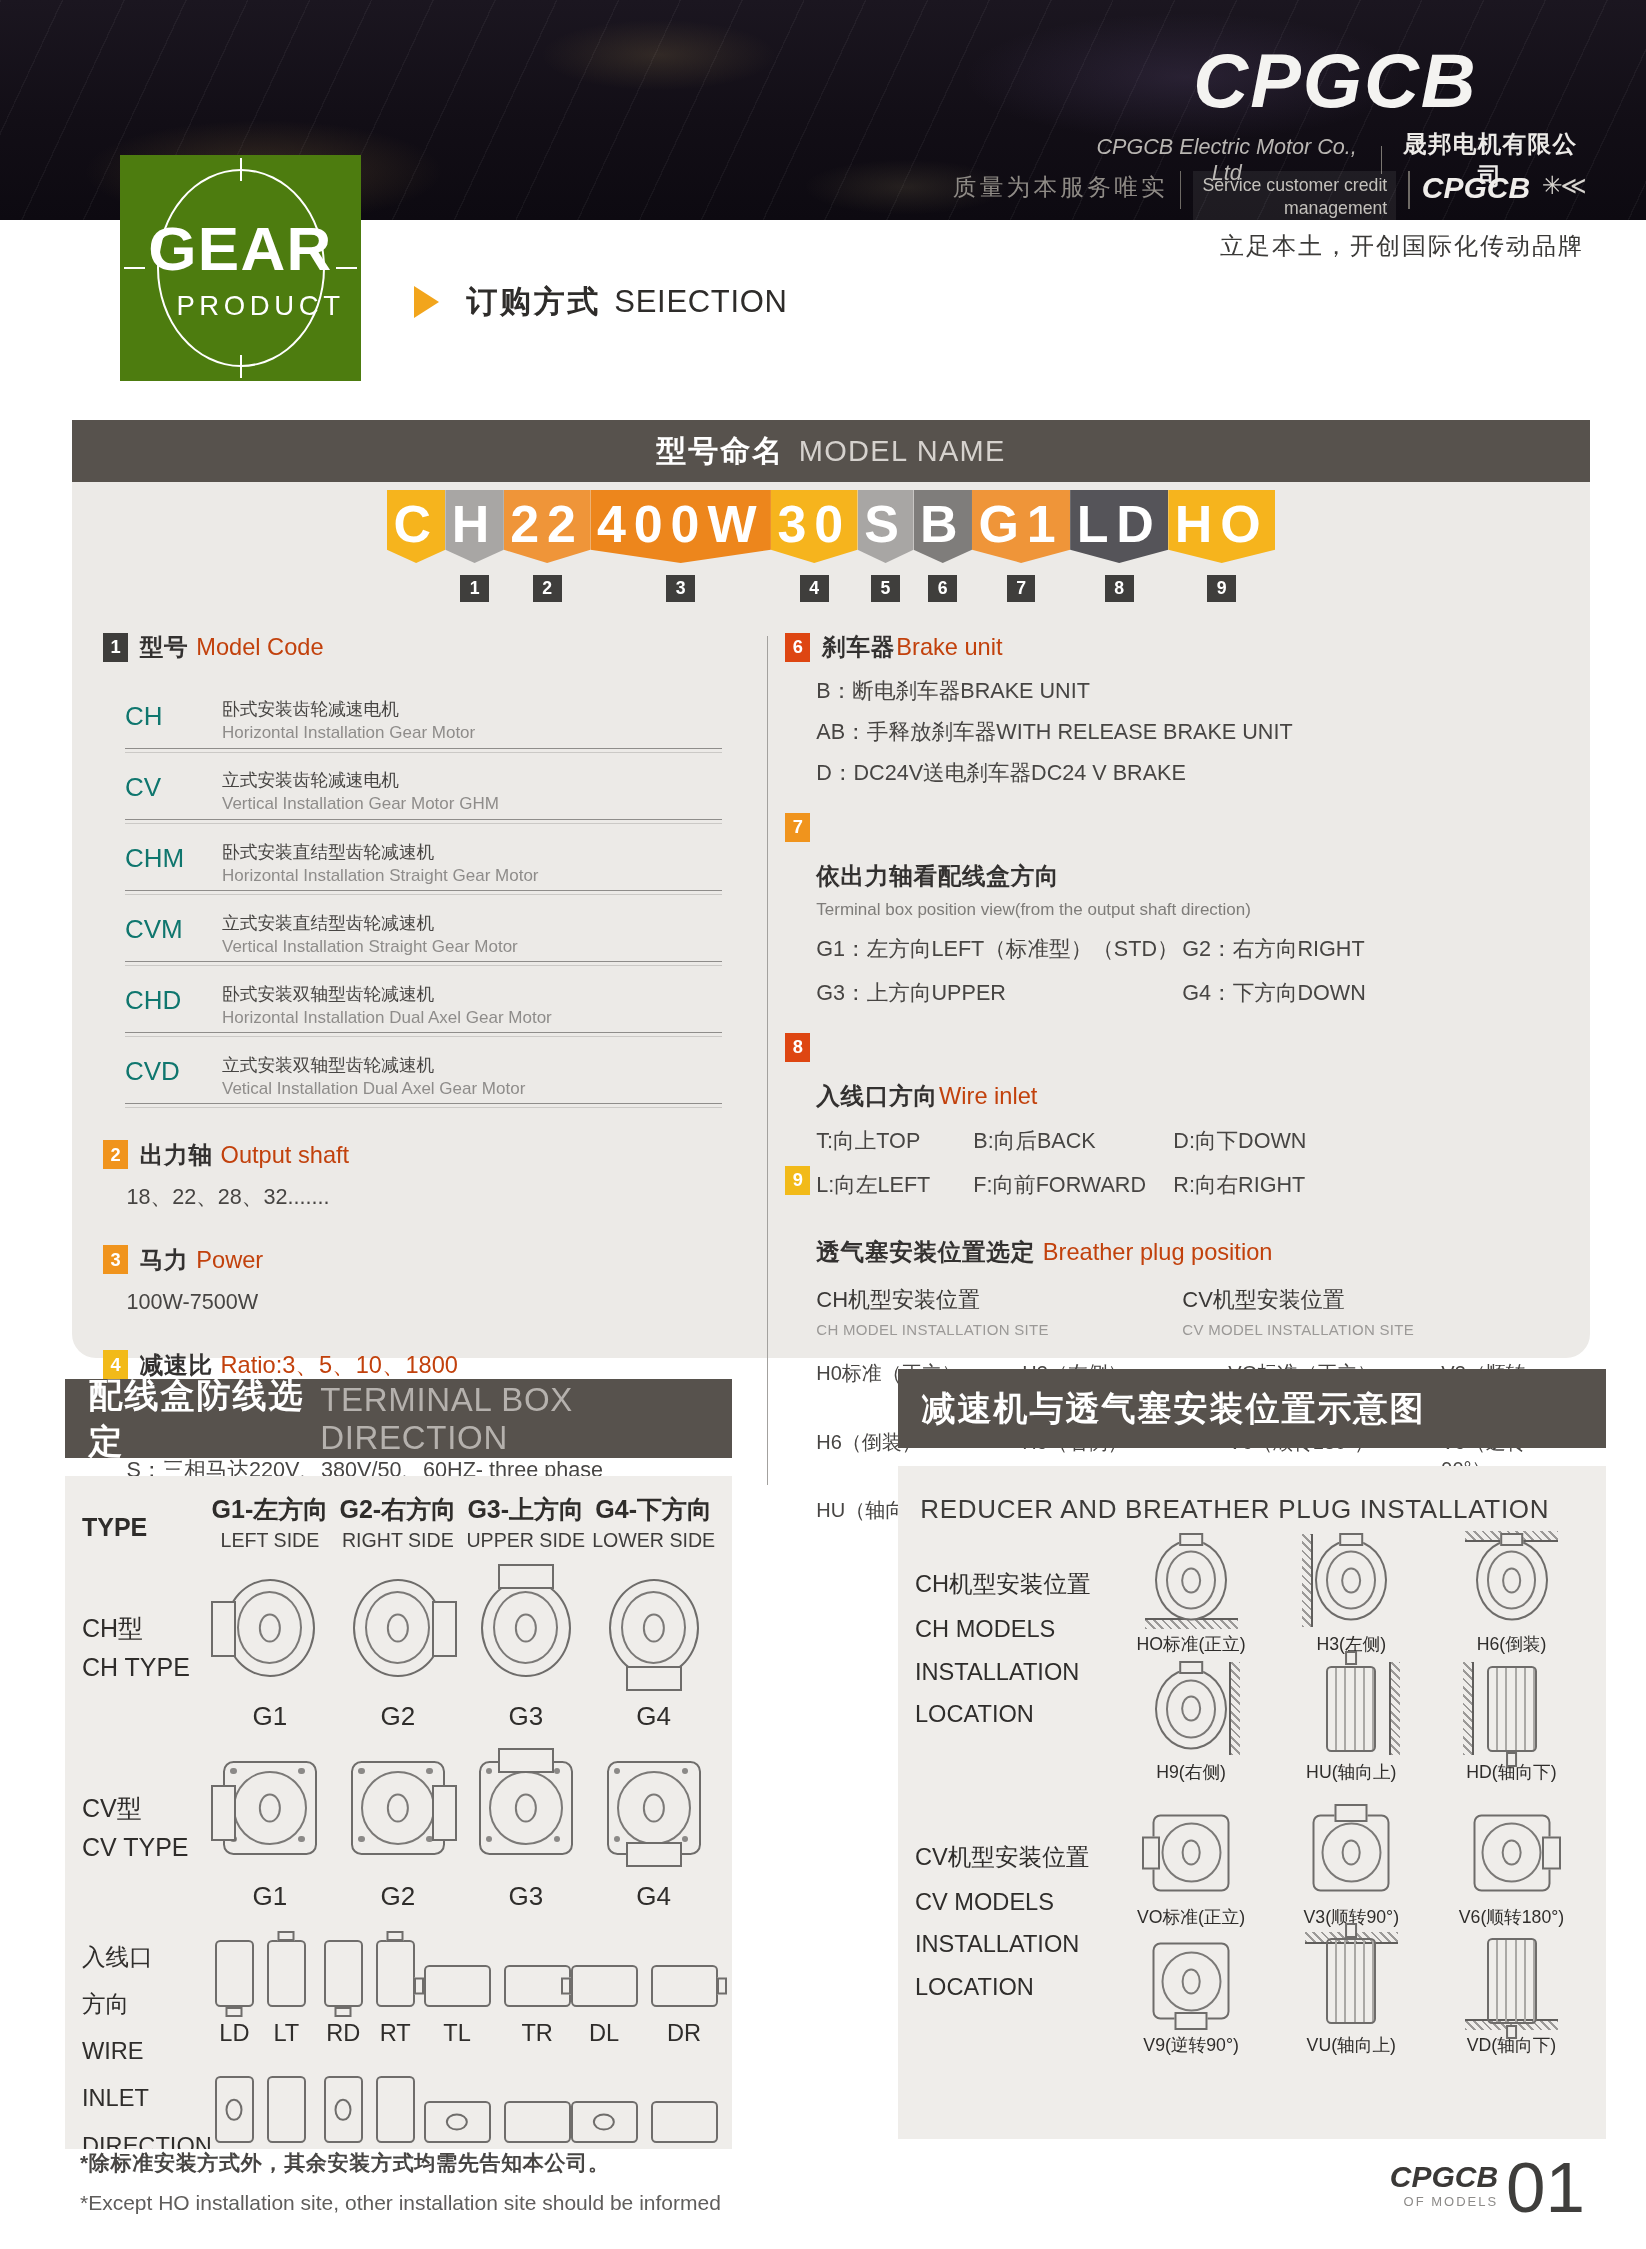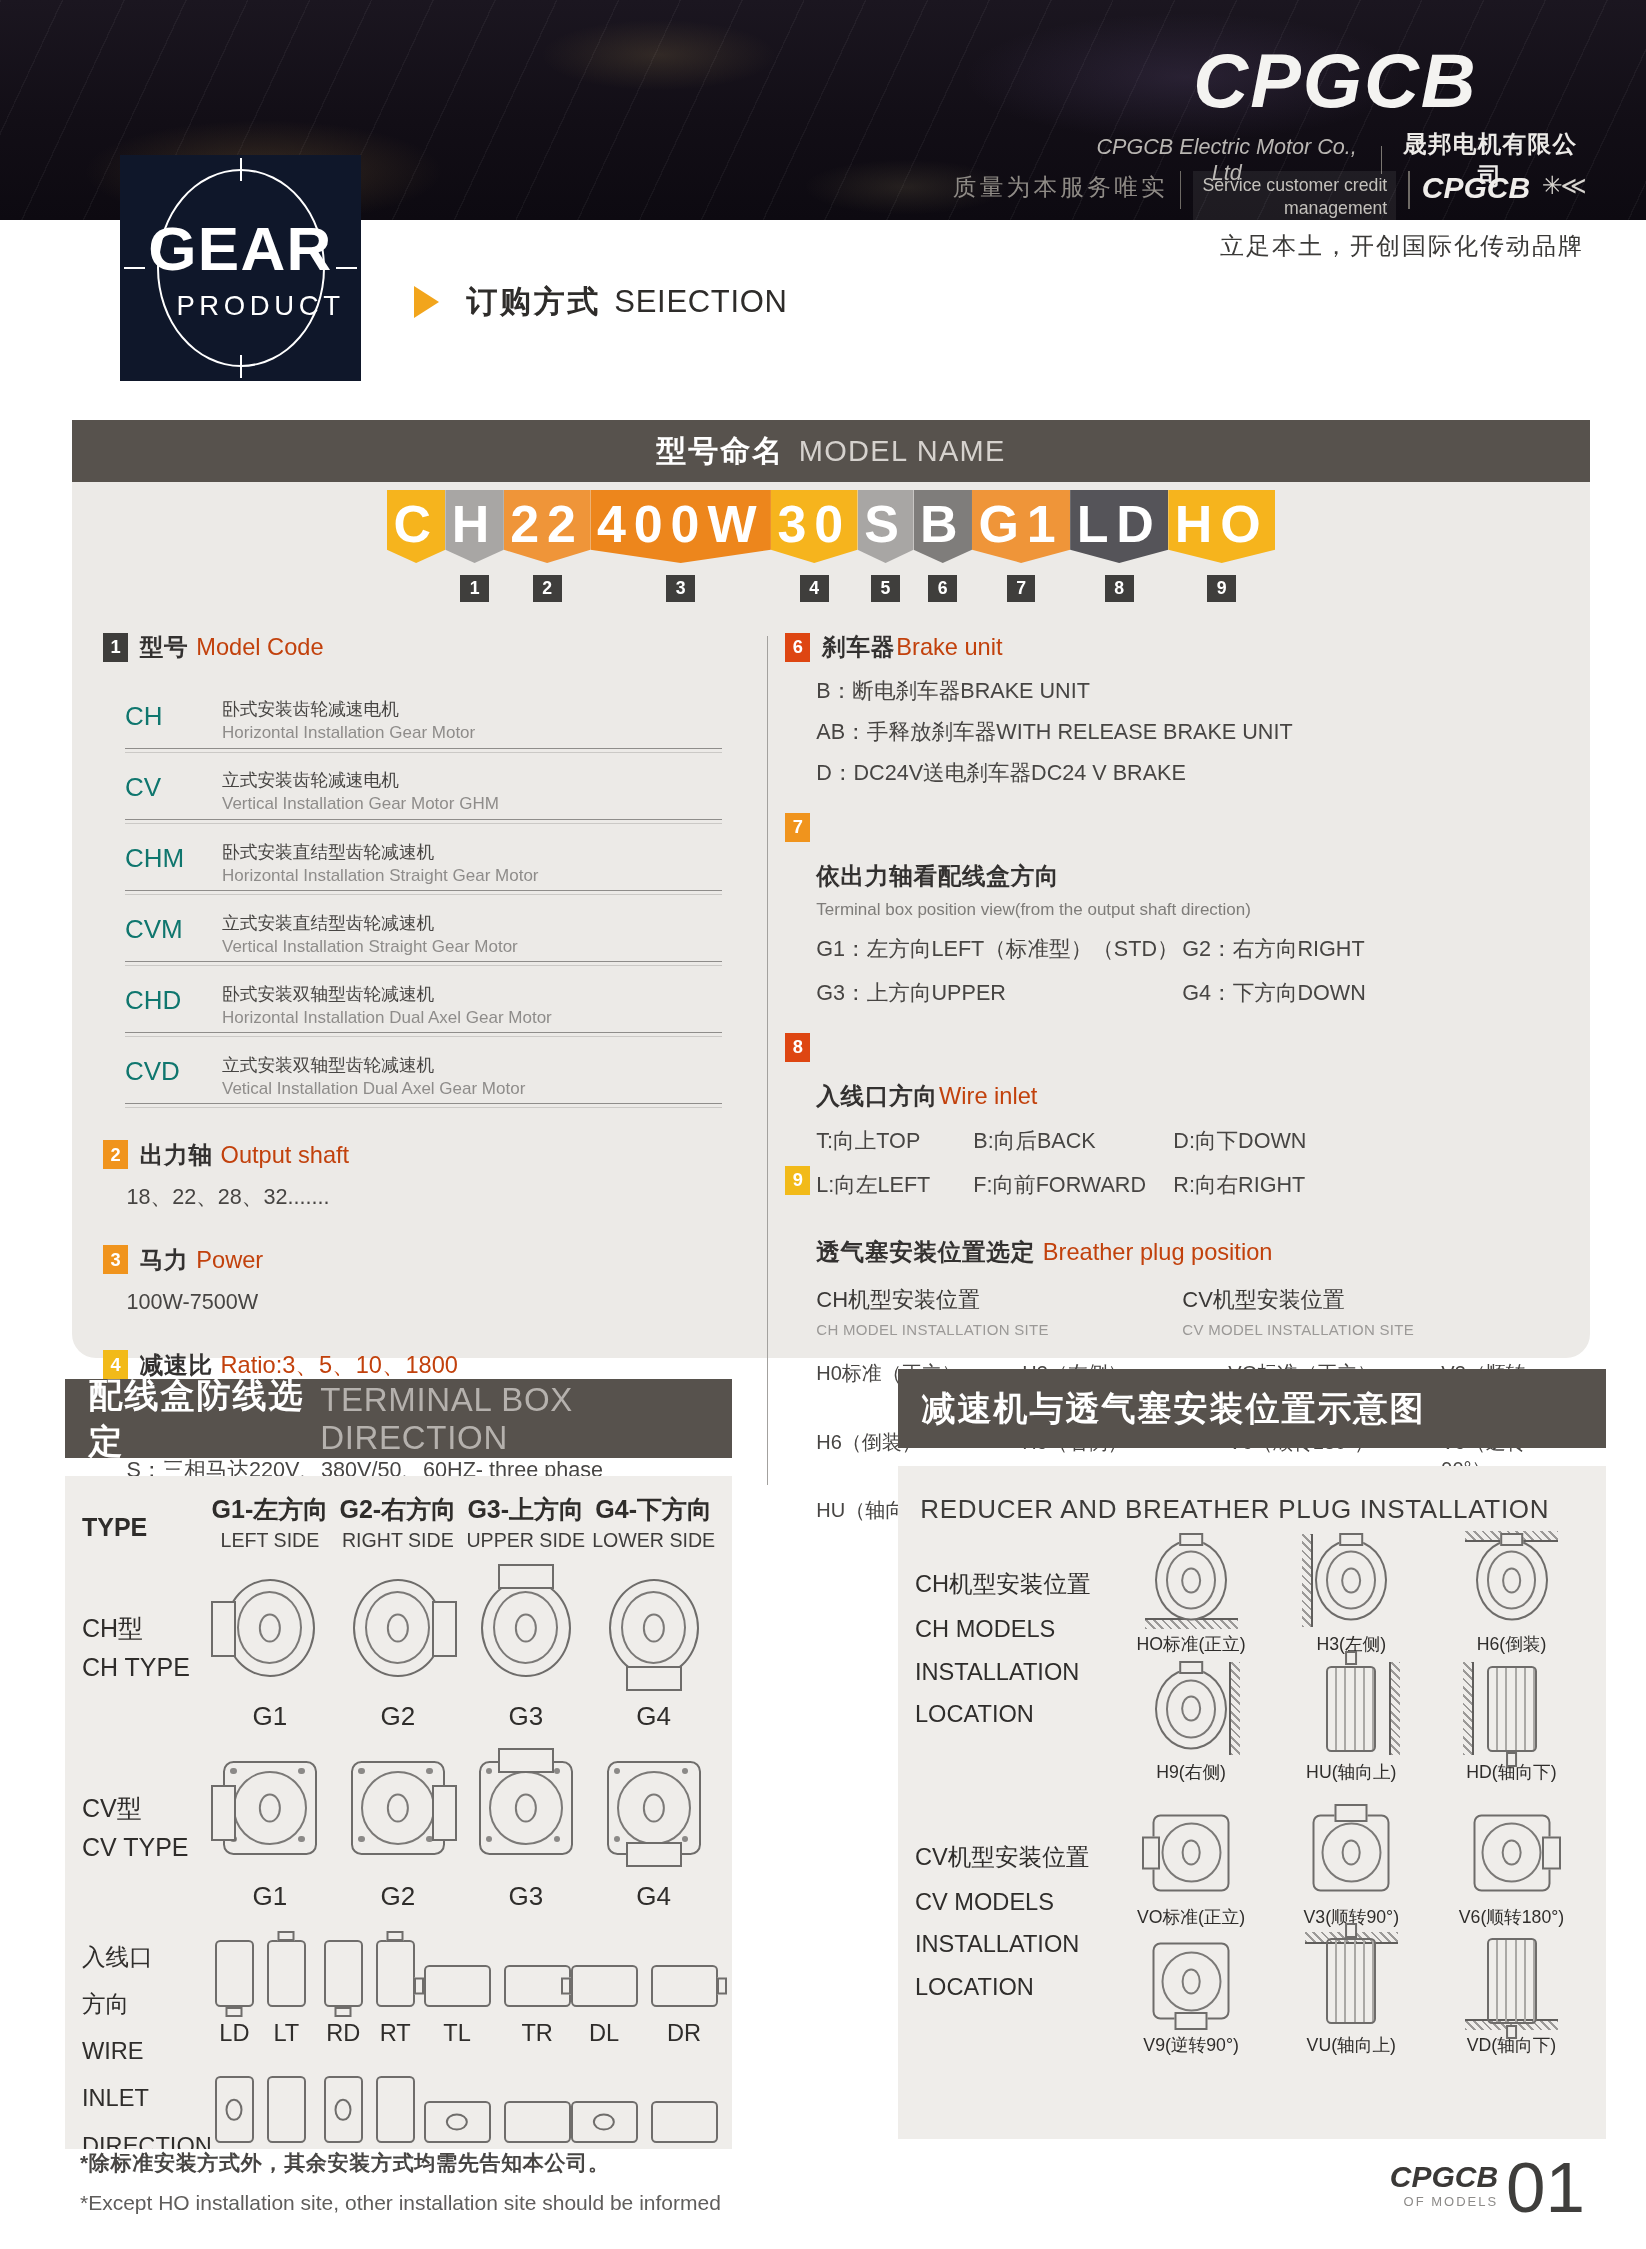--- a/index.html
+++ b/index.html
@@ -23,21 +23,21 @@
   .co-zh{font-size:23.6px;font-weight:bold;color:#eceae7;letter-spacing:1.3px;}
   .hstrip{position:absolute;top:171px;right:63px;display:flex;align-items:flex-start;gap:12px;}
   .slog{font-size:23.6px;color:#8f8b86;letter-spacing:3.3px;}
   .vbar{width:1.3px;height:38px;background:#6e6a65;}
   .svc{font-size:17.7px;color:#c3c0bb;text-align:right;line-height:1.3;background:rgba(255,255,255,.07);padding:2.6px 9.2px;}
   .cpg2{font-size:30px;font-weight:bold;font-style:italic;color:#efedea;}
   .spark{font-size:25px;color:#d7d4cf;letter-spacing:-2.6px;}
   .tagline{position:absolute;top:230px;right:63px;font-size:24px;color:#3b3a38;letter-spacing:2px;}
 
   
-  .gearbadge{position:absolute;left:120px;top:155px;width:241px;height:226px;background:#0f172a;z-index:5;}
+  .gearbadge{position:absolute;left:120px;top:155px;width:241px;height:226px;background:#4d7c0f;z-index:5;}
   .gb-ell{position:absolute;left:50%;top:50%;transform:translate(-50%,-50%);width:164px;height:194px;border:2px solid #fff;border-radius:50%;}
   .gb-t{position:absolute;background:#fff;}
   .gb-tv1{left:50%;top:2.6px;width:2px;height:23.6px;transform:translateX(-50%);}
   .gb-tv2{left:50%;bottom:2.6px;width:2px;height:23.6px;transform:translateX(-50%);}
   .gb-th1{top:50%;left:3.9px;height:2px;width:21px;transform:translateY(-50%);}
   .gb-th2{top:50%;right:3.9px;height:2px;width:21px;transform:translateY(-50%);}
   .gb-word1{position:absolute;top:58px;width:100%;text-align:center;font-size:62px;font-weight:bold;color:#fff;letter-spacing:1.3px;}
   .gb-word2{position:absolute;top:135px;width:100%;text-align:center;font-size:27.5px;color:#fff;letter-spacing:4.6px;font-weight:400;padding-left:20px;}
 
   

